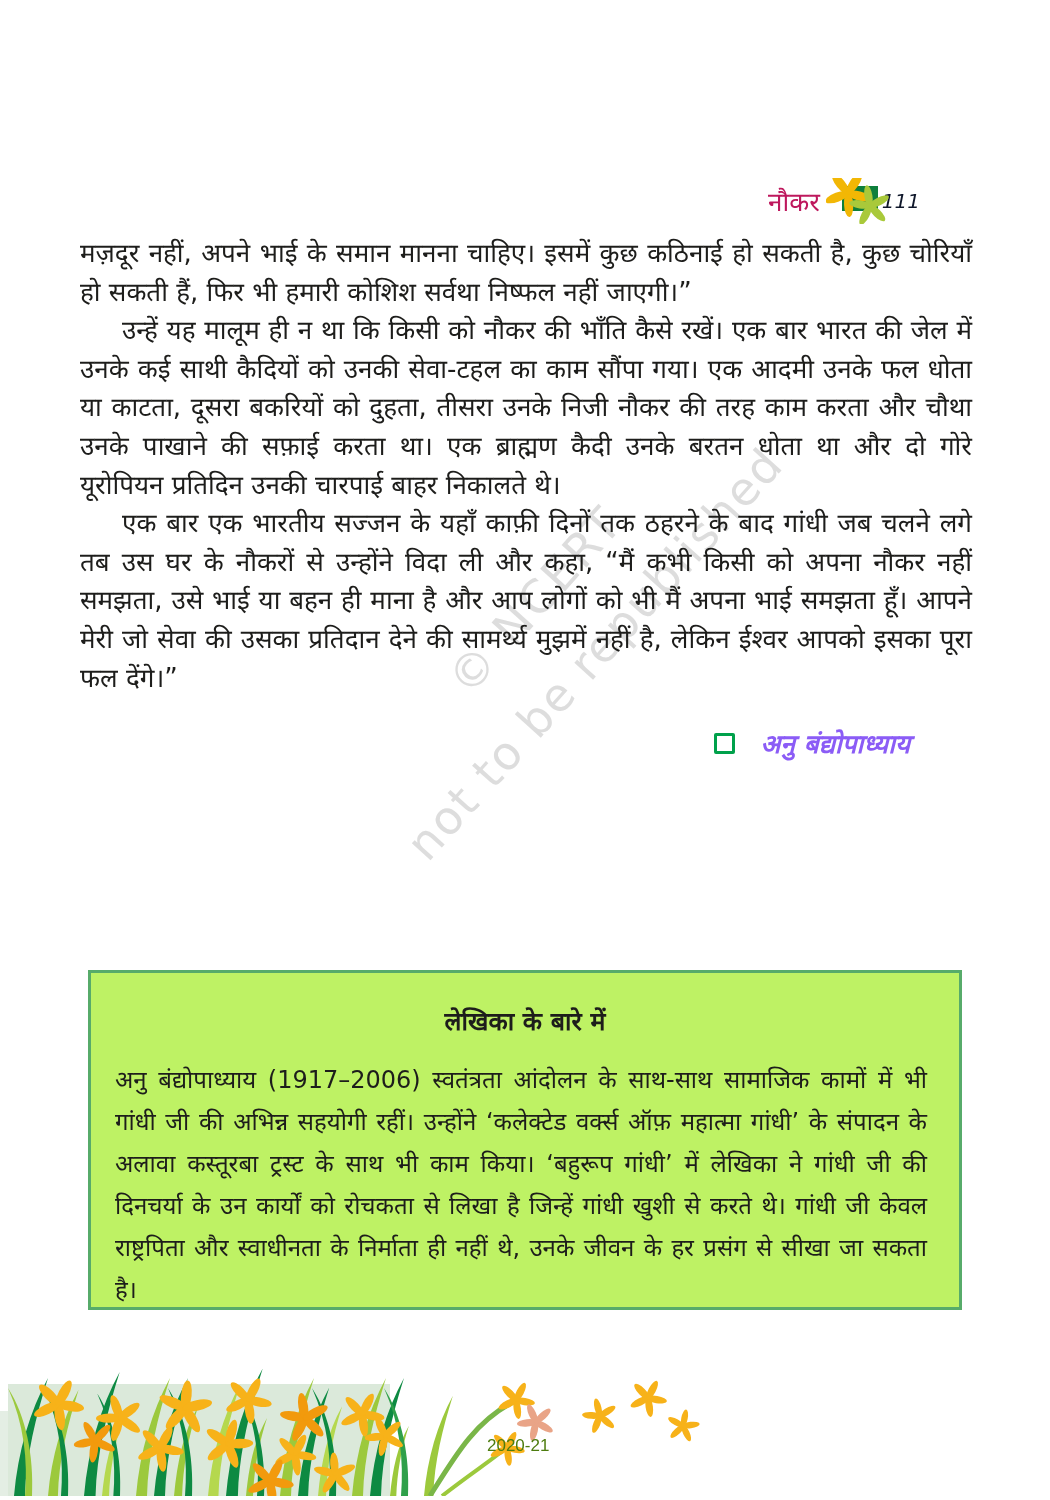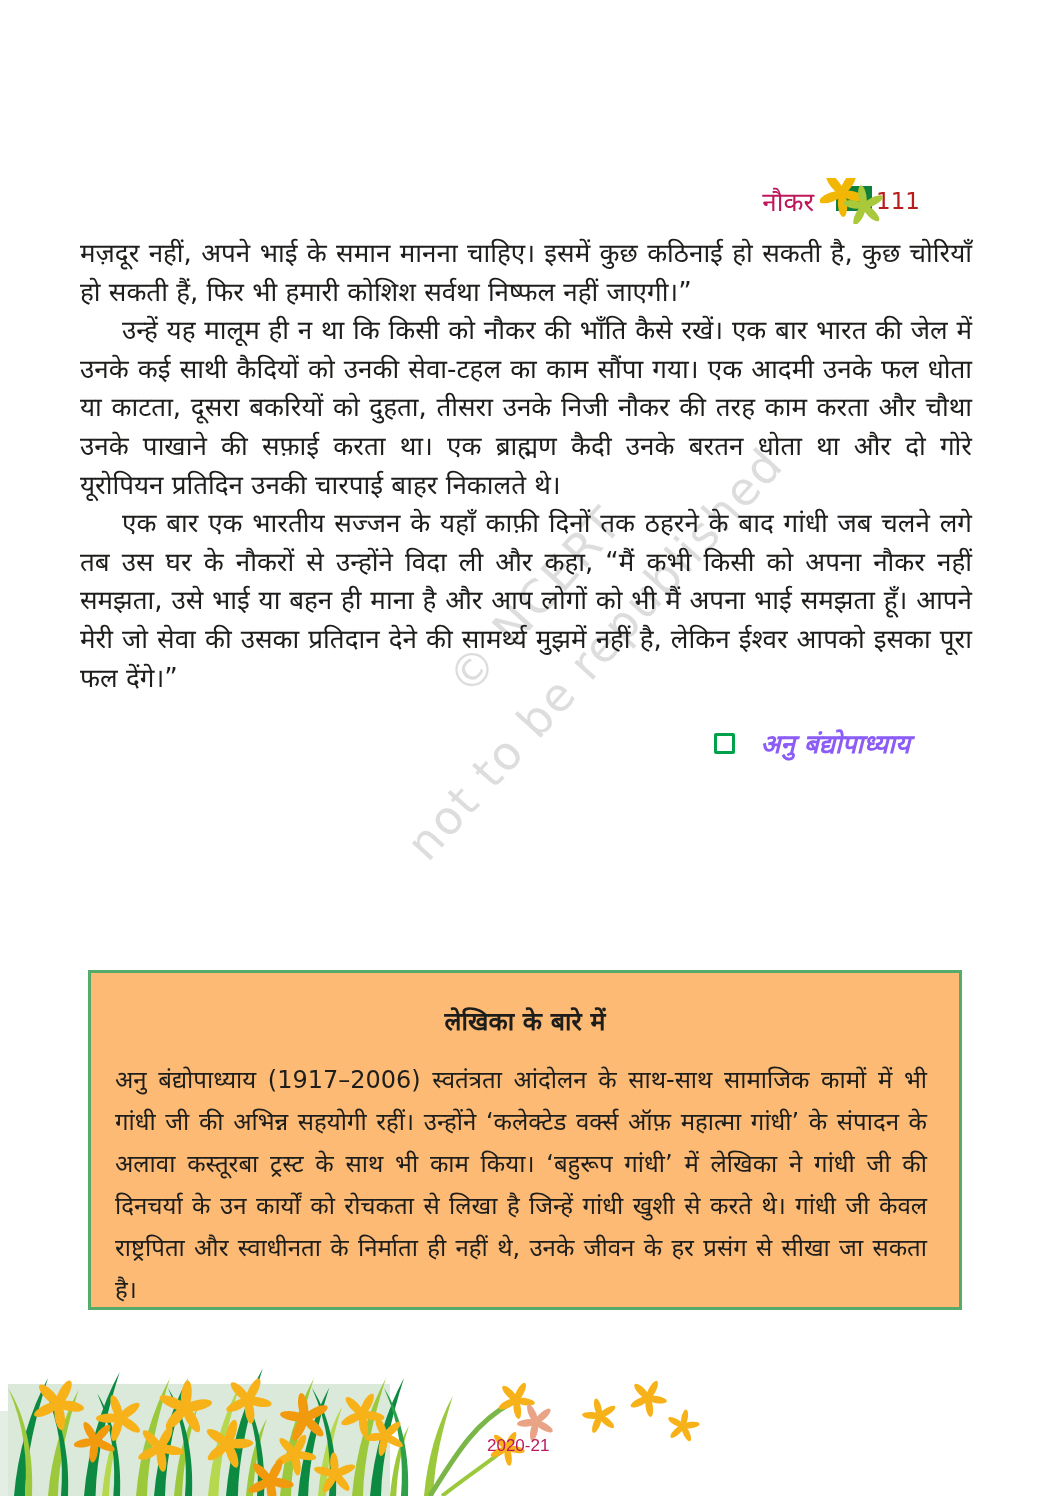--- a/index.html
+++ b/index.html
@@ -8,21 +8,21 @@
     font-family:"DejaVu Sans","Liberation Sans",sans-serif;
     color:#1d1d1b;overflow:hidden;
   }
   
   .page-header{
     position:absolute;top:178px;right:130px;height:46px;
     display:flex;align-items:center;z-index:2;
   }
   .chapter-title{font-size:26px;color:#be185d;}
   .hdr-icon{margin:0 -6px 0 6px;position:relative;top:2px;}
-  .page-number{font-size:23px;color:#b91c1c;margin-left:-8px;}
+  .page-number{font-size:20px;color:#0f172a;margin-left:-8px;font-style:italic;}
   
   .watermark{
     position:absolute;left:255px;top:560px;width:620px;z-index:0;
     transform:rotate(-48deg);transform-origin:center center;
     text-align:center;color:#c2c2c2;opacity:.55;pointer-events:none;
   }
   .watermark .wm1{font-size:46px;letter-spacing:3px;}
   .watermark .wm2{font-size:46px;letter-spacing:2px;margin-top:26px;}
   
   .main-text{
@@ -36,35 +36,35 @@
     margin-top:28px;text-align:right;padding-right:62px;
     color:#8b5cf6;font-weight:bold;font-style:italic;font-size:26px;
   }
   .author-bullet{
     display:inline-block;width:15px;height:15px;border:3px solid #00a14b;
     border-radius:2px;margin-right:16px;vertical-align:-1px;
   }
   
   .about-box{
     position:absolute;left:88px;top:970px;width:874px;height:340px;
-    box-sizing:border-box;border:3px solid #57ab6a;background:#fdba74;
+    box-sizing:border-box;border:3px solid #57ab6a;background:#bef264;
     z-index:1;
   }
   .about-title{
     text-align:center;font-weight:bold;font-size:25px;margin-top:30px;
   }
   .about-body{
     margin:22px 32px 0 24px;font-size:24px;line-height:42px;text-align:justify;
   }
   
   .grass-art{position:absolute;left:0;bottom:0;z-index:1;}
   .footer-year{
     position:absolute;left:487px;top:1436px;z-index:2;
     font-family:"Liberation Sans","DejaVu Sans",sans-serif;
-    font-size:17px;color:#be185d;
+    font-size:17px;color:#4d7c0f;
   }
 </style>
 </head>
 <body>
 
 <div class="watermark">
   <div class="wm1">© NCERT</div>
   <div class="wm2">not to be republished</div>
 </div>
 

